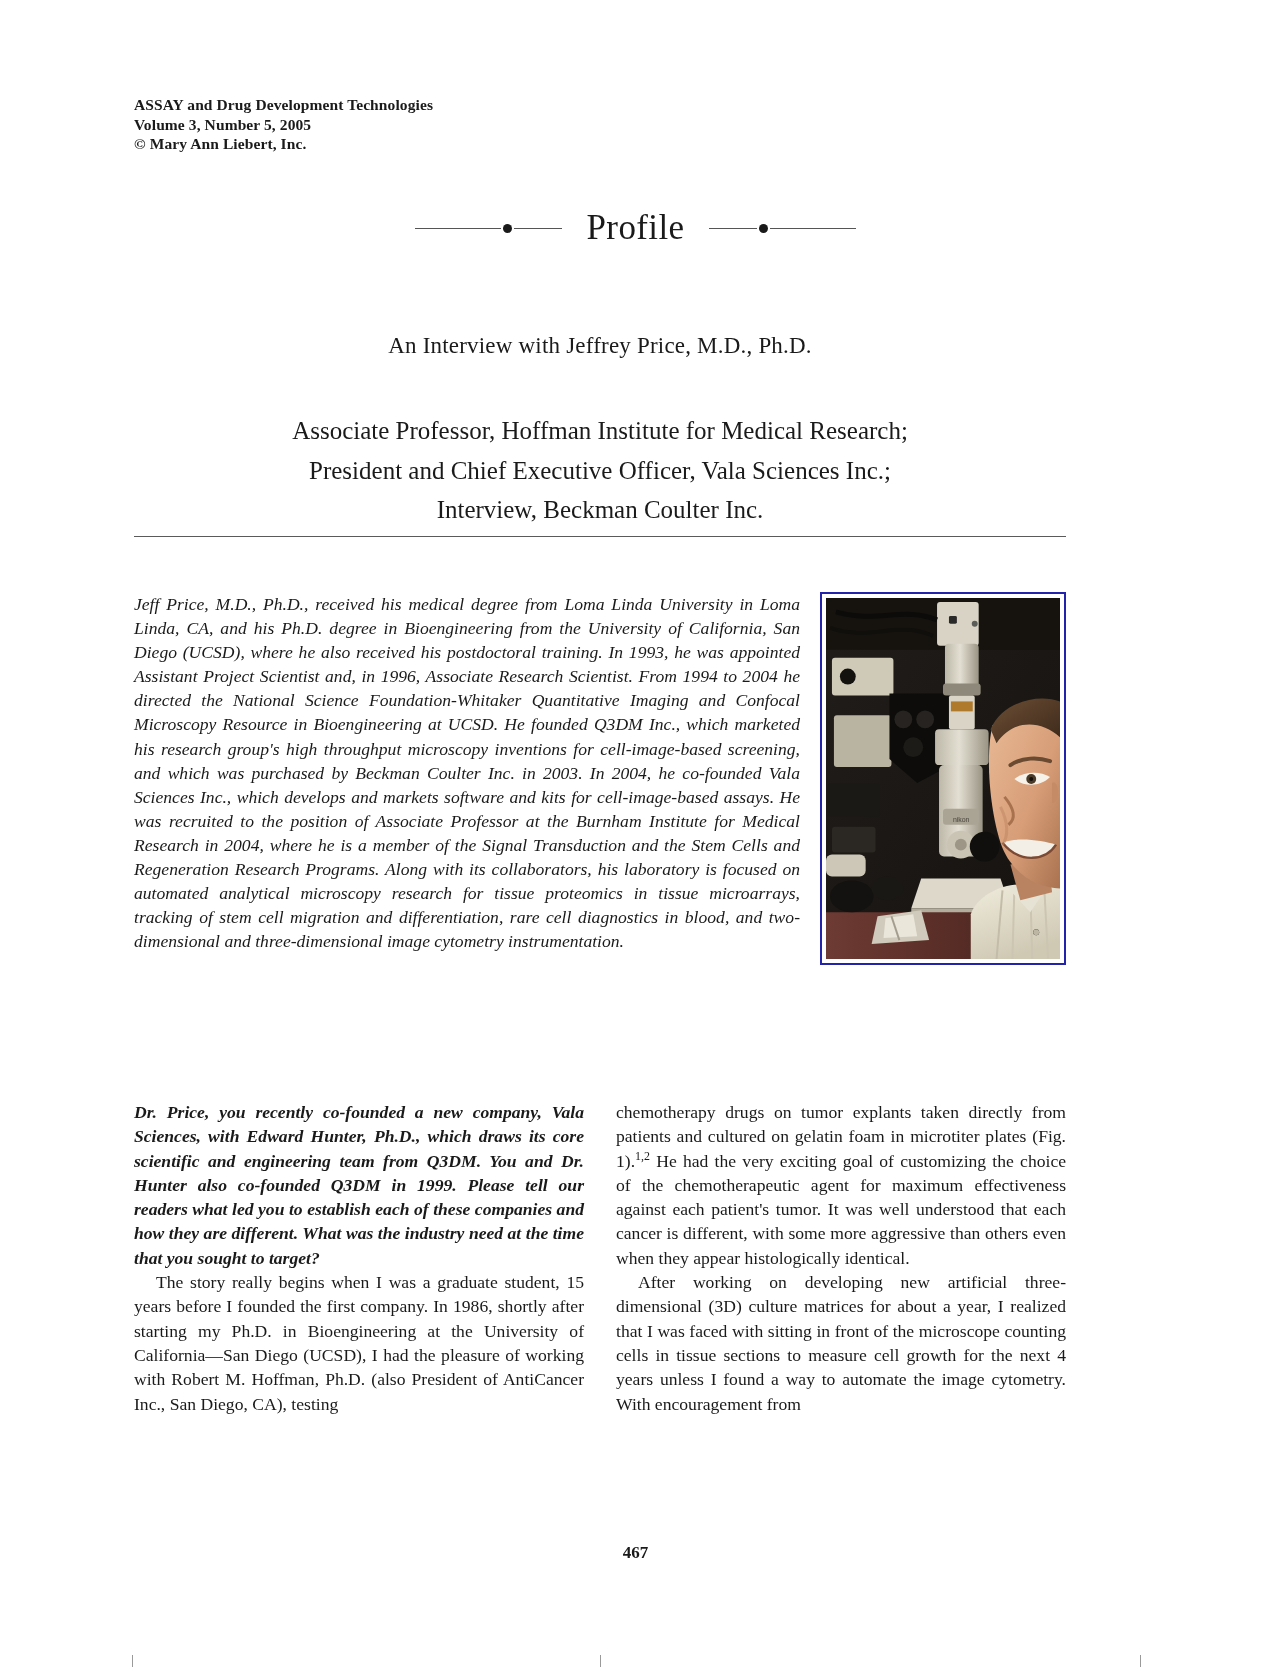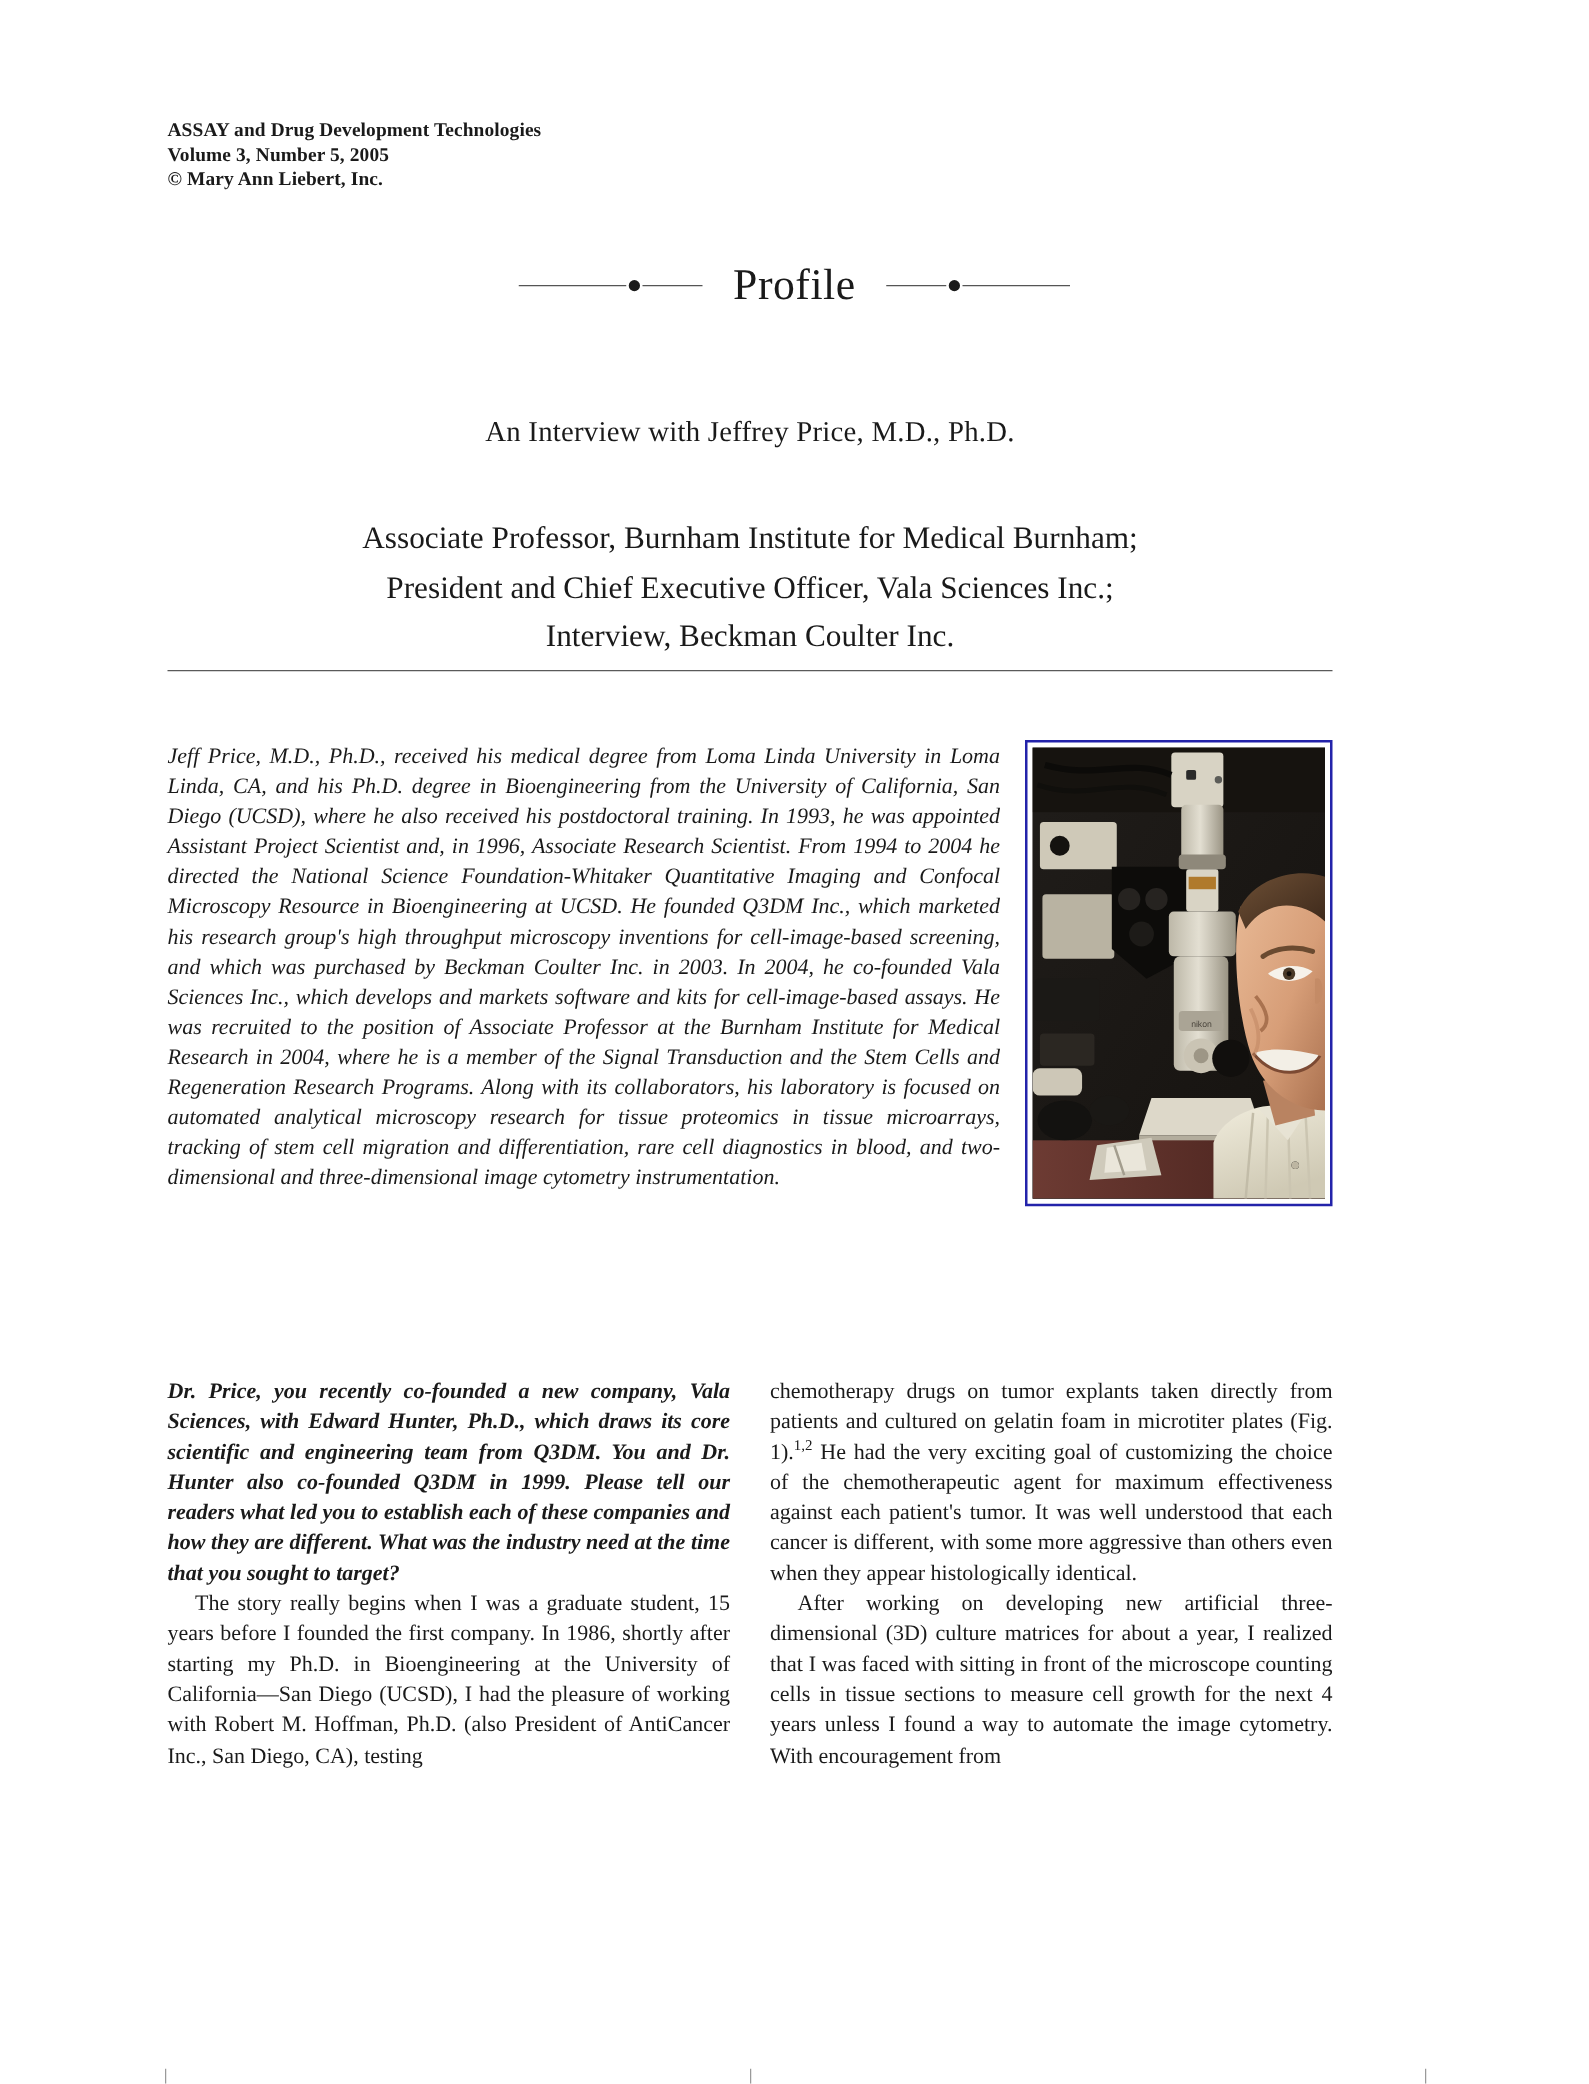--- a/index.html
+++ b/index.html
@@ -191,21 +191,21 @@
     <span class="sh-rule-inner"></span>
     <span class="sh-title">Profile</span>
     <span class="sh-rule-inner"></span>
     <span class="sh-dot"></span>
     <span class="sh-rule"></span>
   </div>
 
   <div class="article-title">An Interview with Jeffrey Price, M.D., Ph.D.</div>
 
   <div class="affiliations">
-    <div>Associate Professor, Burnham Institute for Medical Burnham;</div>
+    <div>Associate Professor, Hoffman Institute for Medical Research;</div>
     <div>President and Chief Executive Officer, Vala Sciences Inc.;</div>
     <div>Interview, Beckman Coulter Inc.</div>
   </div>
 
   <div class="title-rule"></div>
 
   <div class="bio-wrap">
 
     <div class="photo-frame">
       <div class="photo-inner">
@@ -327,18 +327,19 @@
     <div class="col">
       <p class="q">Dr. Price, you recently co-founded a new company, Vala Sciences, with Edward Hunter, Ph.D., which draws its core scientific and engineering team from Q3DM. You and Dr. Hunter also co-founded Q3DM in 1999. Please tell our readers what led you to establish each of these companies and how they are different. What was the industry need at the time that you sought to target?</p>
       <p class="indent">The story really begins when I was a graduate student, 15 years before I founded the first company. In 1986, shortly after starting my Ph.D. in Bioengineering at the University of California—San Diego (UCSD), I had the pleasure of working with Robert M. Hoffman, Ph.D. (also President of AntiCancer Inc., San Diego, CA), testing</p>
     </div>
     <div class="col">
       <p><span>chemotherapy drugs on tumor explants taken directly from patients and cultured on gelatin foam in microtiter plates (Fig. 1).</span><sup>1,2</sup><span> He had the very exciting goal of customizing the choice of the chemotherapeutic agent for maximum effectiveness against each patient's tumor. It was well understood that each cancer is different, with some more aggressive than others even when they appear histologically identical.</span></p>
       <p class="indent">After working on developing new artificial three-dimensional (3D) culture matrices for about a year, I realized that I was faced with sitting in front of the microscope counting cells in tissue sections to measure cell growth for the next 4 years unless I found a way to automate the image cytometry. With encouragement from</p>
     </div>
   </div>
 
+  <div class="folio">467</div>
 
   <div class="crop-tick" style="left:132px; top:1655px; width:1px; height:12px;"></div>
   <div class="crop-tick" style="left:600px; top:1655px; width:1px; height:12px;"></div>
   <div class="crop-tick" style="left:1140px; top:1655px; width:1px; height:12px;"></div>
 
 </div>
 
 </body></html>

